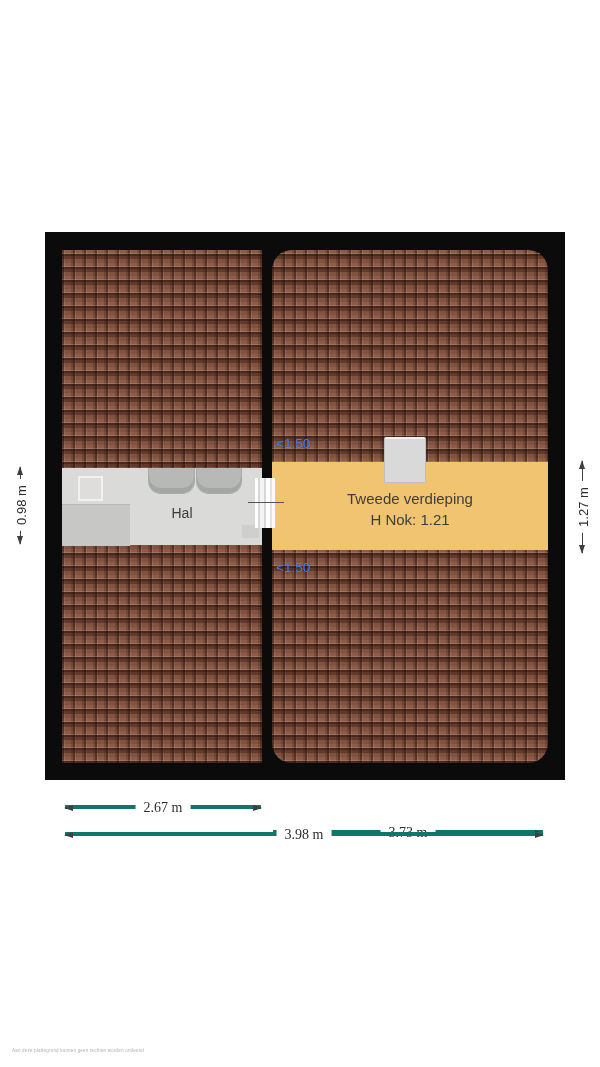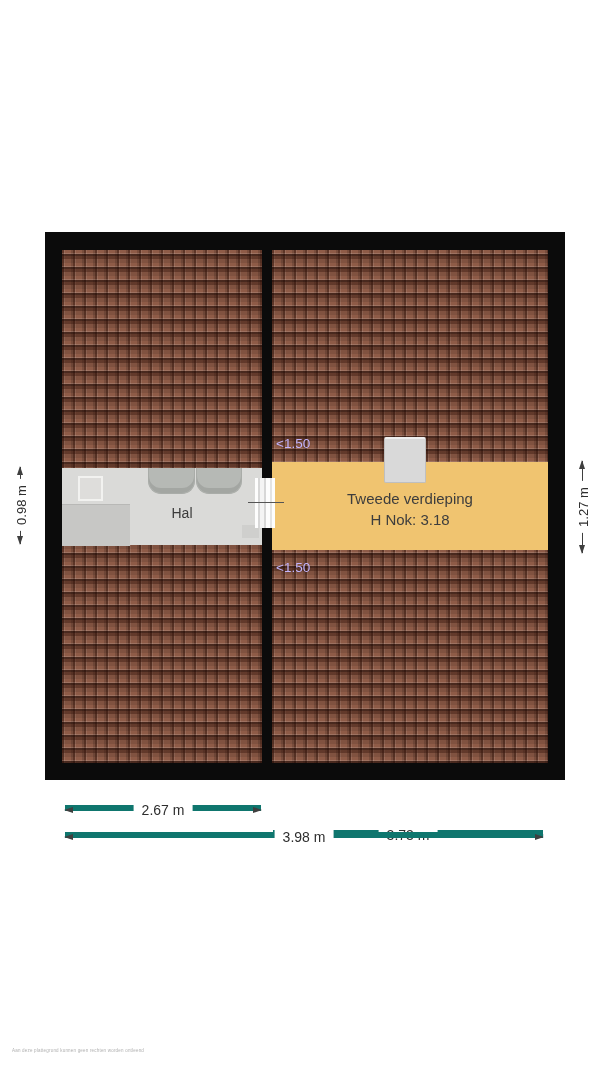--- a/index.html
+++ b/index.html
@@ -21,21 +21,21 @@
         rgba(0,0,0,0) 3px 6px,
         rgba(0,0,0,0.10) 6px 10px,
         rgba(44,16,8,0.45) 10px 13px),
       repeating-linear-gradient(90deg,
         rgba(44,16,8,0.50) 0 2px,
         rgba(255,255,255,0.10) 2px 3px,
         rgba(0,0,0,0) 3px 9px,
         rgba(0,0,0,0.15) 9px 11px);
   }
   .roof-left{left:0;width:200px;}
-  .roof-right{left:210px;right:0;}
+  .roof-right{left:210px;right:0;border-radius:20px;}
   .interior-wall{position:absolute;left:200px;width:10px;top:0;bottom:0;background:#0b0b0b;}
 
   
   .hal-band{position:absolute;left:0;top:218px;width:200px;height:77px;background:#dadad8;}
   .cushion{position:absolute;top:0;height:26px;background:#b6b9b5;border:1px solid #a9aca8;border-top:none;
            border-radius:0 0 13px 13px;box-shadow:inset 0 -5px 0 rgba(0,0,0,0.10);box-sizing:border-box;}
   .cushion-1{left:86px;width:47px;}
   .cushion-2{left:134px;width:46px;}
   .cabinet{position:absolute;left:16px;top:8px;width:25px;height:25px;background:#dedddb;border:2px solid #f2f2f0;box-sizing:border-box;}
   .stair-area{position:absolute;left:0;top:36px;width:68px;height:41px;background:#c7c7c5;border-top:1px solid #b8b8b6;}
@@ -45,26 +45,26 @@
   
   .door{position:absolute;left:193px;top:228px;width:20px;height:50px;
         background:linear-gradient(90deg,#fdfdfd 0 3px,#d7d7d7 3px 5px,#f4f4f4 5px 9px,#d7d7d7 9px 11px,#fdfdfd 11px 15px,#e3e3e3 15px 17px,#fdfdfd 17px 20px);}
   .door-line{position:absolute;left:186px;top:252px;width:36px;height:0;border-top:1px solid #555;}
 
   
   .attic-band{position:absolute;left:0;top:212px;right:0;height:88px;background:#f0c470;}
   .attic-text{position:absolute;left:0;right:0;top:26px;text-align:center;font-size:15px;line-height:21px;color:#3d3d3d;}
   .skylight{position:absolute;left:322px;top:187px;width:42px;height:46px;background:#d9d9d9;
             border:1px solid #bfbfbf;border-top:2px solid #efefef;border-radius:2px;box-sizing:border-box;}
-  .clearance{position:absolute;color:#c4b5fd;font-size:13.5px;text-shadow:0 0 2px rgba(0,0,0,0.35);}
+  .clearance{position:absolute;color:#3b82f6;font-size:13.5px;text-shadow:0 0 2px rgba(0,0,0,0.35);}
   .clearance-top{left:214px;top:186px;}
   .clearance-bottom{left:214px;top:310px;}
 
   
-  .hdim{position:absolute;height:0;border-top:6px solid #0f766e;}
+  .hdim{position:absolute;height:0;border-top:4px solid #0f766e;font-family:Liberation Serif, serif;}
   .hdim::before{content:"";position:absolute;left:-1px;top:-4px;
     border-top:3.5px solid transparent;border-bottom:3.5px solid transparent;border-right:9px solid #3f3f3f;}
   .hdim::after{content:"";position:absolute;right:-1px;top:-4px;
     border-top:3.5px solid transparent;border-bottom:3.5px solid transparent;border-left:9px solid #3f3f3f;}
   .hdim .dim-label{position:absolute;left:50%;top:-1px;transform:translate(-50%,-50%);
     background:#ffffff;padding:0 8px;font-size:14px;color:#2e2e2e;white-space:nowrap;}
 
   .vdim{position:absolute;width:0;border-left:1px solid #3f3f3f;}
   .vdim::before{content:"";position:absolute;top:-1px;left:-4px;
     border-left:3.5px solid transparent;border-right:3.5px solid transparent;border-bottom:9px solid #3f3f3f;}
@@ -96,21 +96,21 @@
           <div class="hal-label">Hal</div>
         </div>
       </div>
 
       <div class="interior-wall"></div>
 
       <div class="roof roof-right">
         <div class="attic-band">
           <div class="attic-text">
             <div>Tweede verdieping</div>
-            <div>H Nok: 3.18</div>
+            <div>H Nok: 1.21</div>
           </div>
         </div>
       </div>
 
       <div class="skylight"></div>
       <div class="door"></div>
       <div class="door-line"></div>
 
       <div class="clearance clearance-top">&lt;1.50</div>
       <div class="clearance clearance-bottom">&lt;1.50</div>

